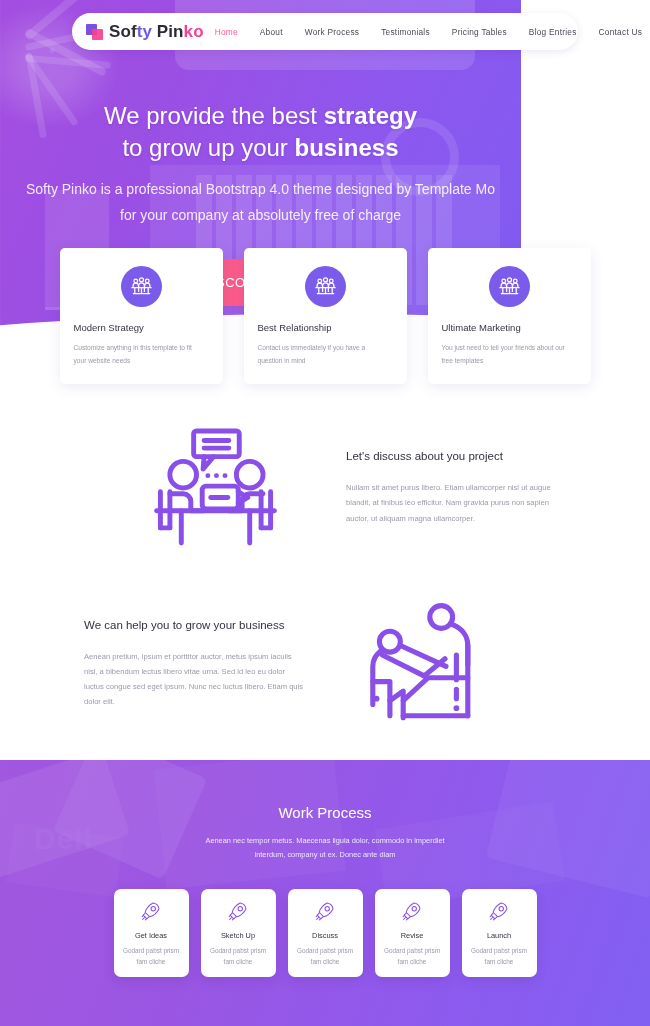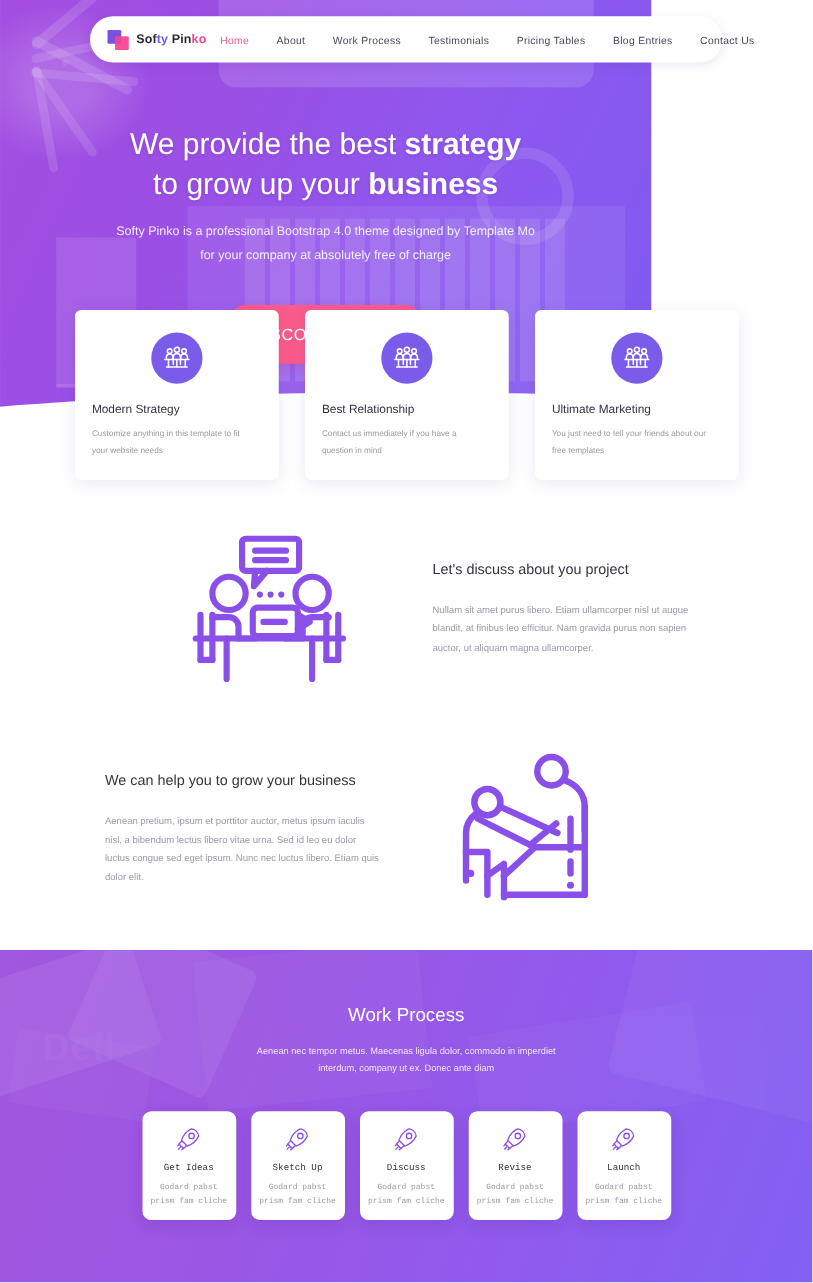--- a/index.html
+++ b/index.html
@@ -95,21 +95,21 @@
     display: flex;
     align-items: center;
     padding: 0 18px 0 14px;
     box-shadow: 0 2px 9px rgba(60,20,120,.10);
     z-index: 30;
   }
   .brand { display: flex; align-items: center; gap: 6px; }
   .brand-mark { position: relative; width: 17px; height: 16px; }
   .brand-mark .sq1 { position: absolute; left: 0; top: 0; width: 11px; height: 11px; background: #7b4fe0; border-radius: 1px; }
   .brand-mark .sq2 { position: absolute; left: 6px; top: 5px; width: 11px; height: 11px; background: #f5418f; border-radius: 1px; opacity: .92; }
-  .brand-text { font-size: 10px; font-weight: bold; color: #2b2b35; letter-spacing: .1px; white-space: nowrap; }
+  .brand-text { font-size: 17px; font-weight: bold; color: #2b2b35; letter-spacing: .1px; white-space: nowrap; }
   .brand-text .b-soft { color: #2b2b35; }
   .brand-text .b-ty { color: #6f5ae8; }
   .brand-text .b-pin { color: #2b2b35; }
   .brand-text .b-ko { color: #f5418f; }
 
   .nav-links { display: flex; align-items: center; margin-left: auto; gap: 0; }
   .nav-link {
     font-size: 8.3px;
     color: #4a4a57;
     padding: 0 11px;
@@ -129,21 +129,21 @@
     color: #ffffff;
     font-size: 24px;
     line-height: 1.32;
     font-weight: normal;
     text-shadow: 0 1px 3px rgba(70,20,120,.18);
   }
   .hero-title b { font-weight: bold; }
   .hero-sub {
     margin-top: 14px;
     color: rgba(255,255,255,.88);
-    font-size: 10px;
+    font-size: 14px;
     line-height: 1.85;
   }
   .btn-discover {
     display: inline-block;
     margin-top: 30px;
     background: #fa5b8a;
     color: #ffffff;
     font-size: 13px;
     letter-spacing: .5px;
     padding: 16px 19px;
@@ -215,21 +215,21 @@
     position: absolute; left: 34px; top: 62px;
     font-size: 30px; font-weight: bold; color: rgba(255,255,255,.22);
     letter-spacing: 1px;
   }
   .work-head { position: relative; text-align: center; padding-top: 44px; z-index: 5; }
   .work-title { color: #ffffff; font-size: 15px; font-weight: normal; }
   .work-sub { margin-top: 13px; color: rgba(255,255,255,.85); font-size: 7.4px; line-height: 1.95; }
   .work-cards {
     position: relative; z-index: 5;
     margin-top: 26px;
-    display: flex; justify-content: center; gap: 12px; font-family: Liberation Mono, monospace;
+    display: flex; justify-content: center; gap: 12px;
   }
   .work-card {
     width: 75px; min-height: 85px;
     background: #ffffff;
     border-radius: 7px;
     box-shadow: 0 4px 12px rgba(70,25,130,.14);
     padding: 11px 6px 10px;
     text-align: center;
   }
   .work-icon { margin: 0 auto 9px; width: 22px; height: 22px; display:flex; align-items:center; justify-content:center; }

